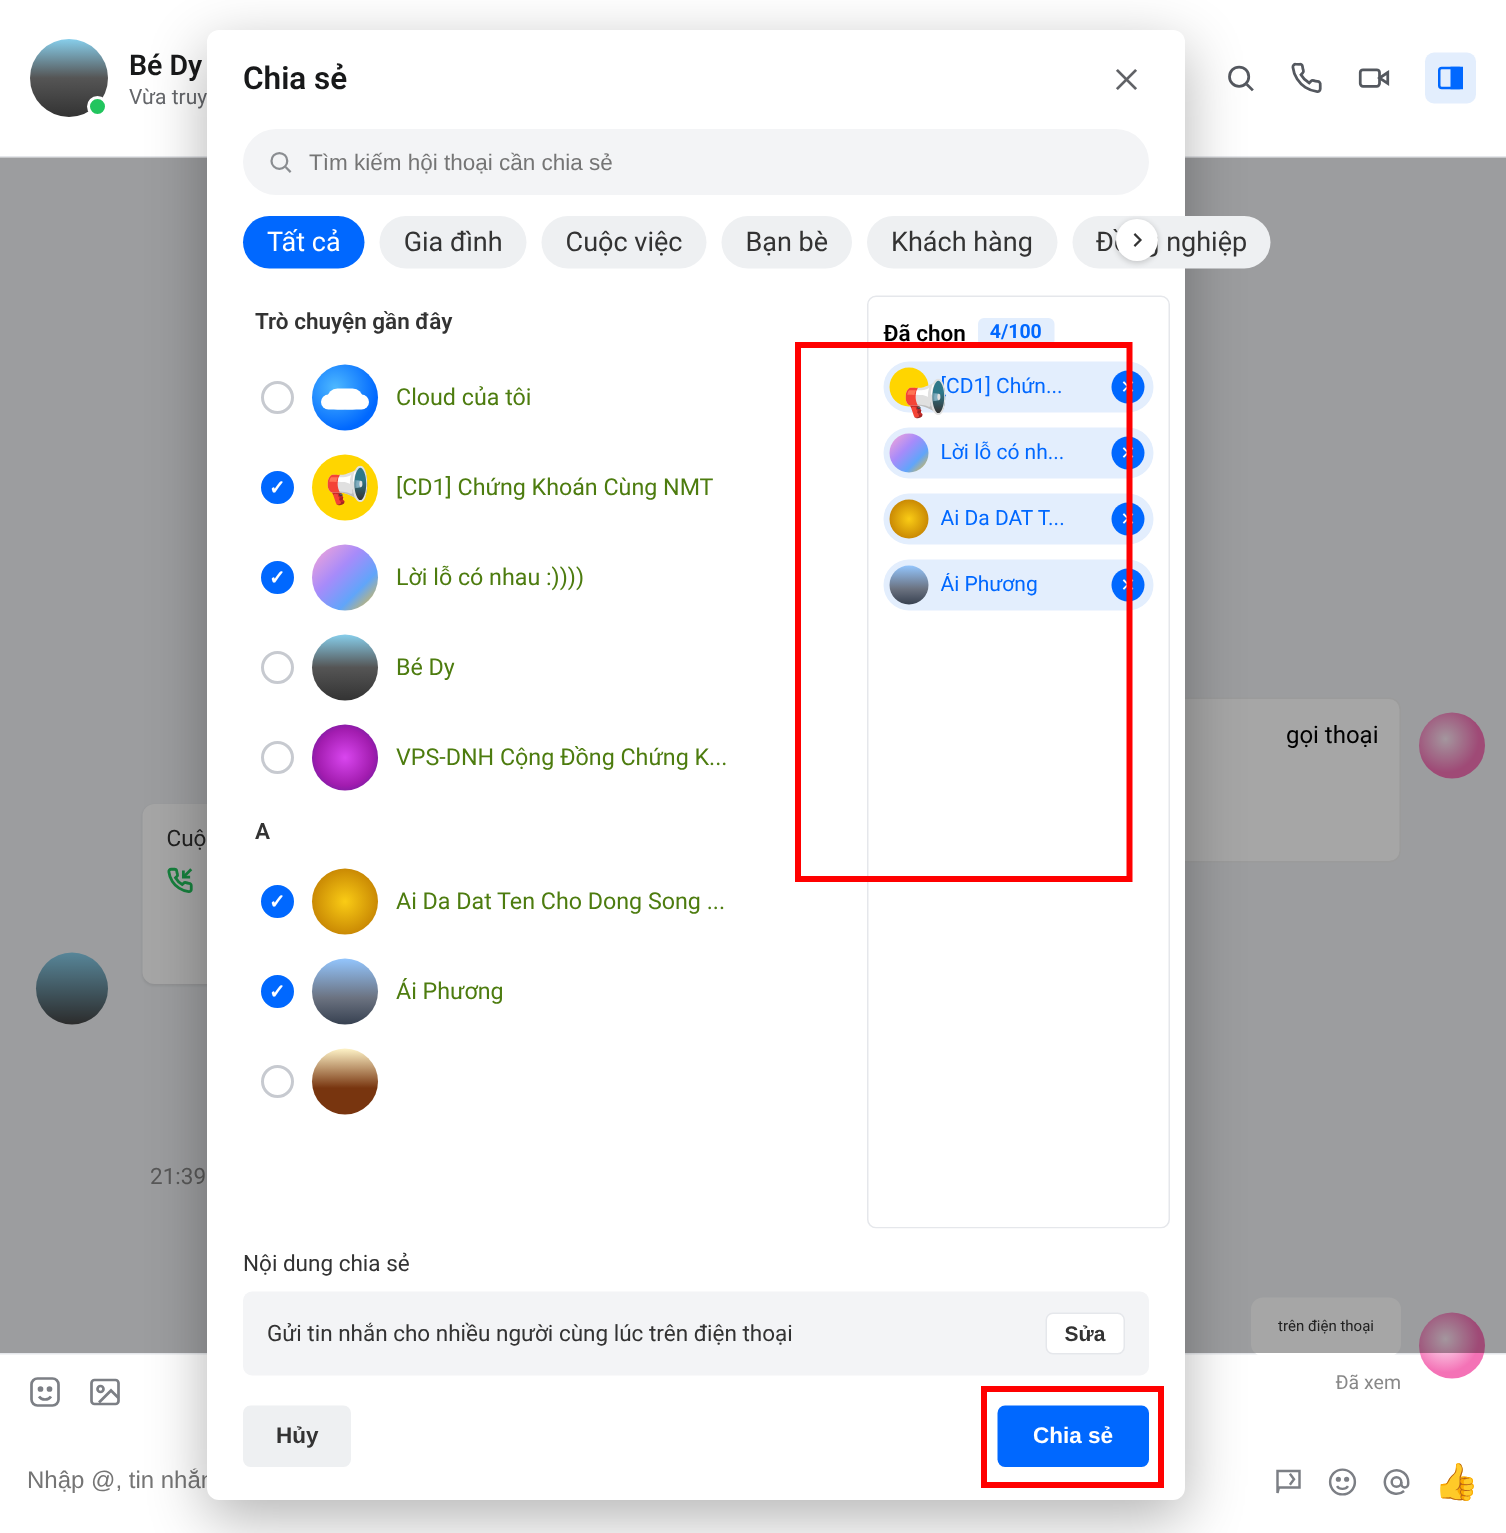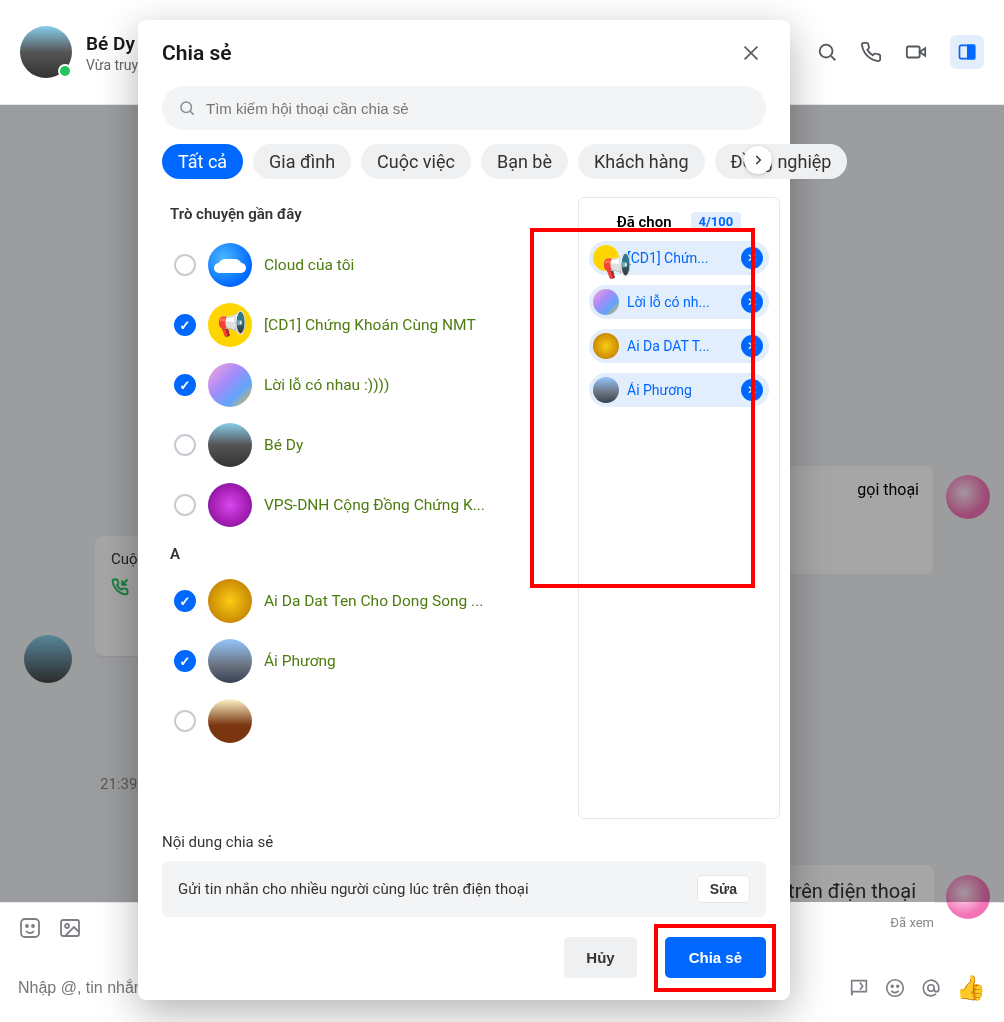--- a/index.html
+++ b/index.html
@@ -58,21 +58,21 @@
   width: 250px; height: 120px; background: #fff; border-radius: 8px;
   box-shadow: 0 1px 2px rgba(0,0,0,.08); padding: 14px 16px;
 }
 .call-card .ct { font-size: 15px; color: #333; }
 .call-card .ci { margin-top: 10px; color: #22c55e; font-size: 18px; }
 .time-label { position: absolute; left: 100px; top: 670px; font-size: 15px; color: #888; }
 .small-avatar { position: absolute; left: 24px; top: 530px; width: 48px; height: 48px; border-radius: 50%; background: linear-gradient(180deg,#87CEEB,#444); }
 .right-bubble { position: absolute; right: 70px; top: 360px; width: 260px; height: 110px; background:#fff; border:1px solid #eee; border-radius:8px; padding:14px; }
 .right-bubble .btn { color:#0068ff; font-weight:600; margin-top:20px; }
 .right-avatar { position: absolute; right: 14px; top: 370px; width: 44px; height:44px; border-radius:50%; background: radial-gradient(circle at 40% 40%,#fce7f3,#f472b6 60%);}
-.right-bubble2 { position: absolute; right: 70px; top: 760px; padding:14px 18px; background:#fff; border-radius:8px; font-size:20px; color:#333;}
+.right-bubble2 { position: absolute; right: 70px; top: 760px; padding:14px 18px; background:#fff; border-radius:8px; font-size:10px; color:#333;}
 .right-sub { position: absolute; right: 70px; top: 810px; font-size:13px; color:#888;}
 .right-avatar2 { position: absolute; right: 14px; top: 770px; width: 44px; height:44px; border-radius:50%; background: radial-gradient(circle at 40% 40%,#fce7f3,#f472b6 60%);}
 
 .compose {
   height: 120px; border-top: 1px solid #e5e7eb; background:#fff;
   display:flex; flex-direction:column;
 }
 .compose-toolbar { height: 50px; display:flex; align-items:center; gap:16px; padding:0 18px;}
 .compose-toolbar .ticon { color:#7c7f85; }
 .compose-input { flex:1; display:flex; align-items:center; padding:0 18px; gap:14px;}
@@ -153,21 +153,21 @@
 .av-bedy { background: linear-gradient(180deg,#87CEEB 0%,#555 50%,#333 100%);}
 .av-flower { background: radial-gradient(circle at 50% 50%,#d946ef,#a21caf 60%,#4c1d95 100%);}
 .av-yellow { background: radial-gradient(circle at 50% 50%,#facc15,#ca8a04 70%);}
 .av-totoro { background: linear-gradient(180deg,#93c5fd 0%,#6b7280 60%,#374151 100%);}
 .av-woman { background: linear-gradient(180deg,#fef3c7 0%,#78350f 60%);}
 
 .selected-col {
   width: 202px; border: 1px solid #e5e7eb; border-radius: 6px;
   margin-left: 8px; padding: 14px 10px 10px; overflow-y: auto;
 }
-.selected-header { display:flex; align-items:center; gap:19px; margin-bottom: 10px; justify-content: center;}
+.selected-header { display:flex; align-items:center; gap:8px; margin-bottom: 10px;}
 .selected-header .lbl { font-size: 15px; font-weight: 600; }
 .selected-header .cnt { background: #e3eefd; color: #0068ff; font-weight:700; font-size: 13px; padding: 2px 8px; border-radius: 4px;}
 
 .sel-item {
   display: flex; align-items: center; gap: 8px;
   background: #e3eefd; border-radius: 18px; padding: 4px 6px 4px 4px;
   margin-bottom: 10px;
 }
 .sel-item .sav { width: 26px; height: 26px; border-radius: 50%; flex-shrink:0;}
 .sel-item .snm { flex: 1; font-size: 14px; color: #0068ff; overflow: hidden; text-overflow: ellipsis; white-space: nowrap;}
@@ -176,21 +176,21 @@
 .modal-footer {
   padding: 14px 24px 22px; border-top: 0;
 }
 .share-label { font-size: 15px; color: #333; margin-bottom: 10px; }
 .share-content {
   background: #f3f4f6; border-radius: 6px; padding: 14px 16px;
   display: flex; align-items: center; gap: 10px;
 }
 .share-content .txt { flex: 1; font-size: 15px; color: #333;}
 .share-content .edit { font-size: 14px; font-weight:600; color:#333; background:#fff; border:1px solid #e5e7eb; padding:5px 12px; border-radius:5px; cursor:pointer;}
-.footer-actions { display: flex; justify-content: flex-end; gap: 28px; margin-top: 20px; }
+.footer-actions { display: flex; justify-content: space-between; gap: 28px; margin-top: 20px; }
 .btn-cancel { background:#eef0f2; color:#333; border:none; font-size:15px; font-weight:600; padding:12px 22px; border-radius:5px; cursor:pointer;}
 .btn-share { background:#0068ff; color:#fff; border:none; font-size:15px; font-weight:600; padding:12px 24px; border-radius:5px; cursor:pointer;}
 
 
 .red-box { position: absolute; border: 4px solid #ff0000; pointer-events: none; }
 .red-box.selected { left: 530px; top: 228px; width: 225px; height: 360px; }
 .red-box.sharebtn { left: 654px; top: 924px; width: 122px; height: 68px; }
 
 
 .list-col::-webkit-scrollbar { width: 6px;}

